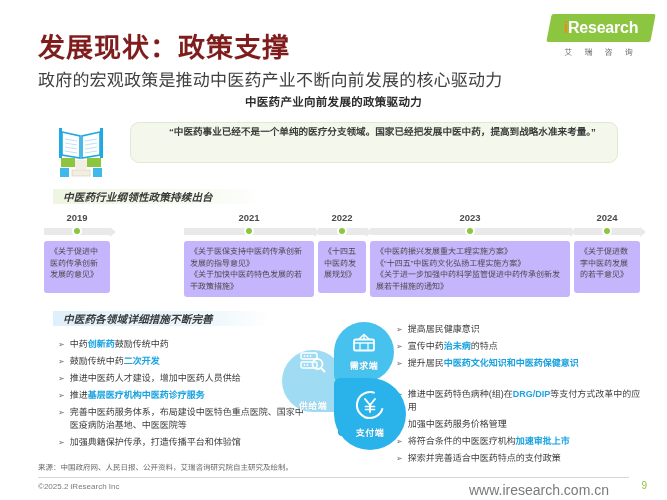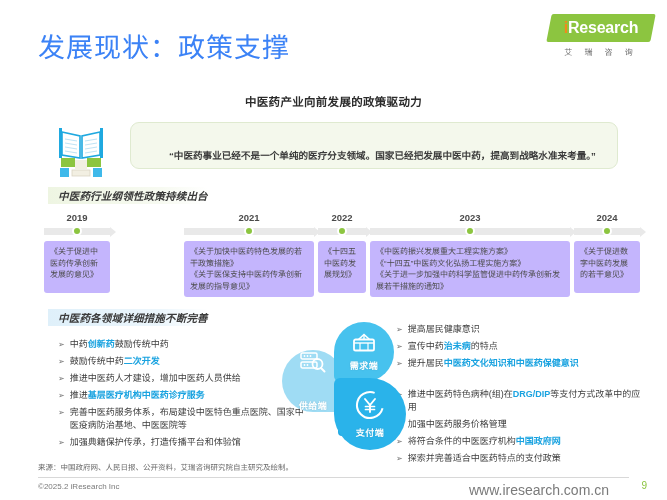--- a/index.html
+++ b/index.html
@@ -6,21 +6,21 @@
   body{
     width:667px;height:500px;overflow:hidden;background:#ffffff;
     font-family:"Liberation Sans","DejaVu Sans",sans-serif;
     color:#3a3a3a;position:relative;
   }
   .slide{position:relative;width:667px;height:500px;}
 
   
   .title{
     position:absolute;left:38px;top:26px;
-    font-size:27px;font-weight:400;color:#3b82f6;letter-spacing:1px;
+    font-size:27px;font-weight:700;color:#7f1d1d;letter-spacing:1px;
     white-space:nowrap;
   }
   .subtitle{
     position:absolute;left:38px;top:66px;
     font-size:17px;font-weight:400;color:#3f3f3f;letter-spacing:0.2px;
     white-space:nowrap;
   }
   .logo{position:absolute;right:14px;top:14px;width:104px;height:46px;}
   .logo-mark{
     position:relative;width:104px;height:28px;
@@ -43,31 +43,31 @@
   
   .chart-title{
     position:absolute;left:0;right:0;top:93px;text-align:center;
     font-size:11.5px;font-weight:700;color:#2b2b2b;letter-spacing:0.3px;
   }
 
   
   .quote-row{position:absolute;left:48px;top:122px;width:572px;height:60px;}
   .book-icon{position:absolute;left:6px;top:2px;width:54px;height:56px;}
   .quote-box{
-    position:absolute;left:82px;top:0;width:488px;height:47px;
+    position:absolute;left:82px;top:0;width:488px;height:41px;
     background:#f4f8ec;border:1px solid #dfead0;border-radius:9px;
-    box-sizing:border-box;padding:24px 16px 0 16px;
+    box-sizing:border-box;padding:0 16px 0 16px;
   }
   .quote-text{
     font-size:9.6px;font-weight:700;color:#3b3b3b;line-height:17px;
     text-indent:22px;
   }
 
   
-  .sec-head{position:absolute;height:17px;display:flex;align-items:flex-start;flex-direction:column;}
+  .sec-head{position:absolute;height:17px;display:flex;align-items:flex-end;}
   .sec-bar{width:5px;}
   .sec-body{
     flex:1;display:flex;align-items:center;padding-left:10px;
     font-size:10.5px;font-weight:700;font-style:italic;color:#3b3b3b;
     letter-spacing:0.2px;white-space:nowrap;
   }
   .sec-green .sec-bar{background:#8cc540;}
   .sec-green .sec-body{background:linear-gradient(to right,#eef5e2,#f7faf1 70%,#ffffff);}
   .sec-blue .sec-bar{background:#32b6e6;}
   .sec-blue .sec-body{background:linear-gradient(to right,#dff0fa,#ecf6fc 70%,#ffffff);}
@@ -165,20 +165,21 @@
   .copyright{position:absolute;left:38px;top:482px;font-size:8px;color:#7a7a7a;}
   .weburl{position:absolute;right:58px;top:482px;font-size:14px;color:#7a7a7a;}
   .pagenum{position:absolute;right:20px;top:480px;font-size:10px;color:#8cc540;}
 </style>
 </head>
 <body>
 
 <div class="slide">
 
   <div class="title">发展现状：政策支撑</div>
+  <div class="subtitle">政府的宏观政策是推动中医药产业不断向前发展的核心驱动力</div>
 
   <div class="logo">
     <div class="logo-mark">
       <div class="logo-text">
         <span class="logo-i">i</span>
           <span>Research</span>
       </div>
     </div>
     <div class="logo-sub">艾 瑞 咨 询</div>
   </div>
@@ -231,22 +232,22 @@
           <p>《关于促进中医药传承创新发展的意见》</p>
         </div>
       </div>
       <div class="tl-col" style="left: 140px; width: 130px;">
         <div class="tl-year">2021</div>
         <div class="tl-track">
           <div class="tl-arrow"></div>
           <div class="tl-dot"></div>
         </div>
         <div class="tl-card">
+          <p>《关于医保支持中医药传承创新发展的指导意见》</p>
           <p>《关于加快中医药特色发展的若干政策措施》</p>
-          <p>《关于医保支持中医药传承创新发展的指导意见》</p>
         </div>
       </div>
       <div class="tl-col" style="left: 274px; width: 48px;">
         <div class="tl-year">2022</div>
         <div class="tl-track">
           <div class="tl-arrow"></div>
           <div class="tl-dot"></div>
         </div>
         <div class="tl-card">
           <p>《十四五中医药发展规划》</p>
@@ -325,21 +326,21 @@
       <div class="bullet">
         <span class="mk">➢</span>
         <span class="tx"><span>推进中医药特色病种(组)在</span><span class="hl">DRG/DIP</span><span>等支付方式改革中的应用</span></span>
       </div>
       <div class="bullet">
         <span class="mk">➢</span>
         <span class="tx"><span>加强中医药服务价格管理</span></span>
       </div>
       <div class="bullet">
         <span class="mk">➢</span>
-        <span class="tx"><span>将符合条件的中医医疗机构</span><span class="hl">中国政府网</span></span>
+        <span class="tx"><span>将符合条件的中医医疗机构</span><span class="hl">加速审批上市</span></span>
       </div>
       <div class="bullet">
         <span class="mk">➢</span>
         <span class="tx"><span>探索并完善适合中医药特点的支付政策</span></span>
       </div>
     </div>
 
   <div class="plant">
     <div class="stem"></div>
 

